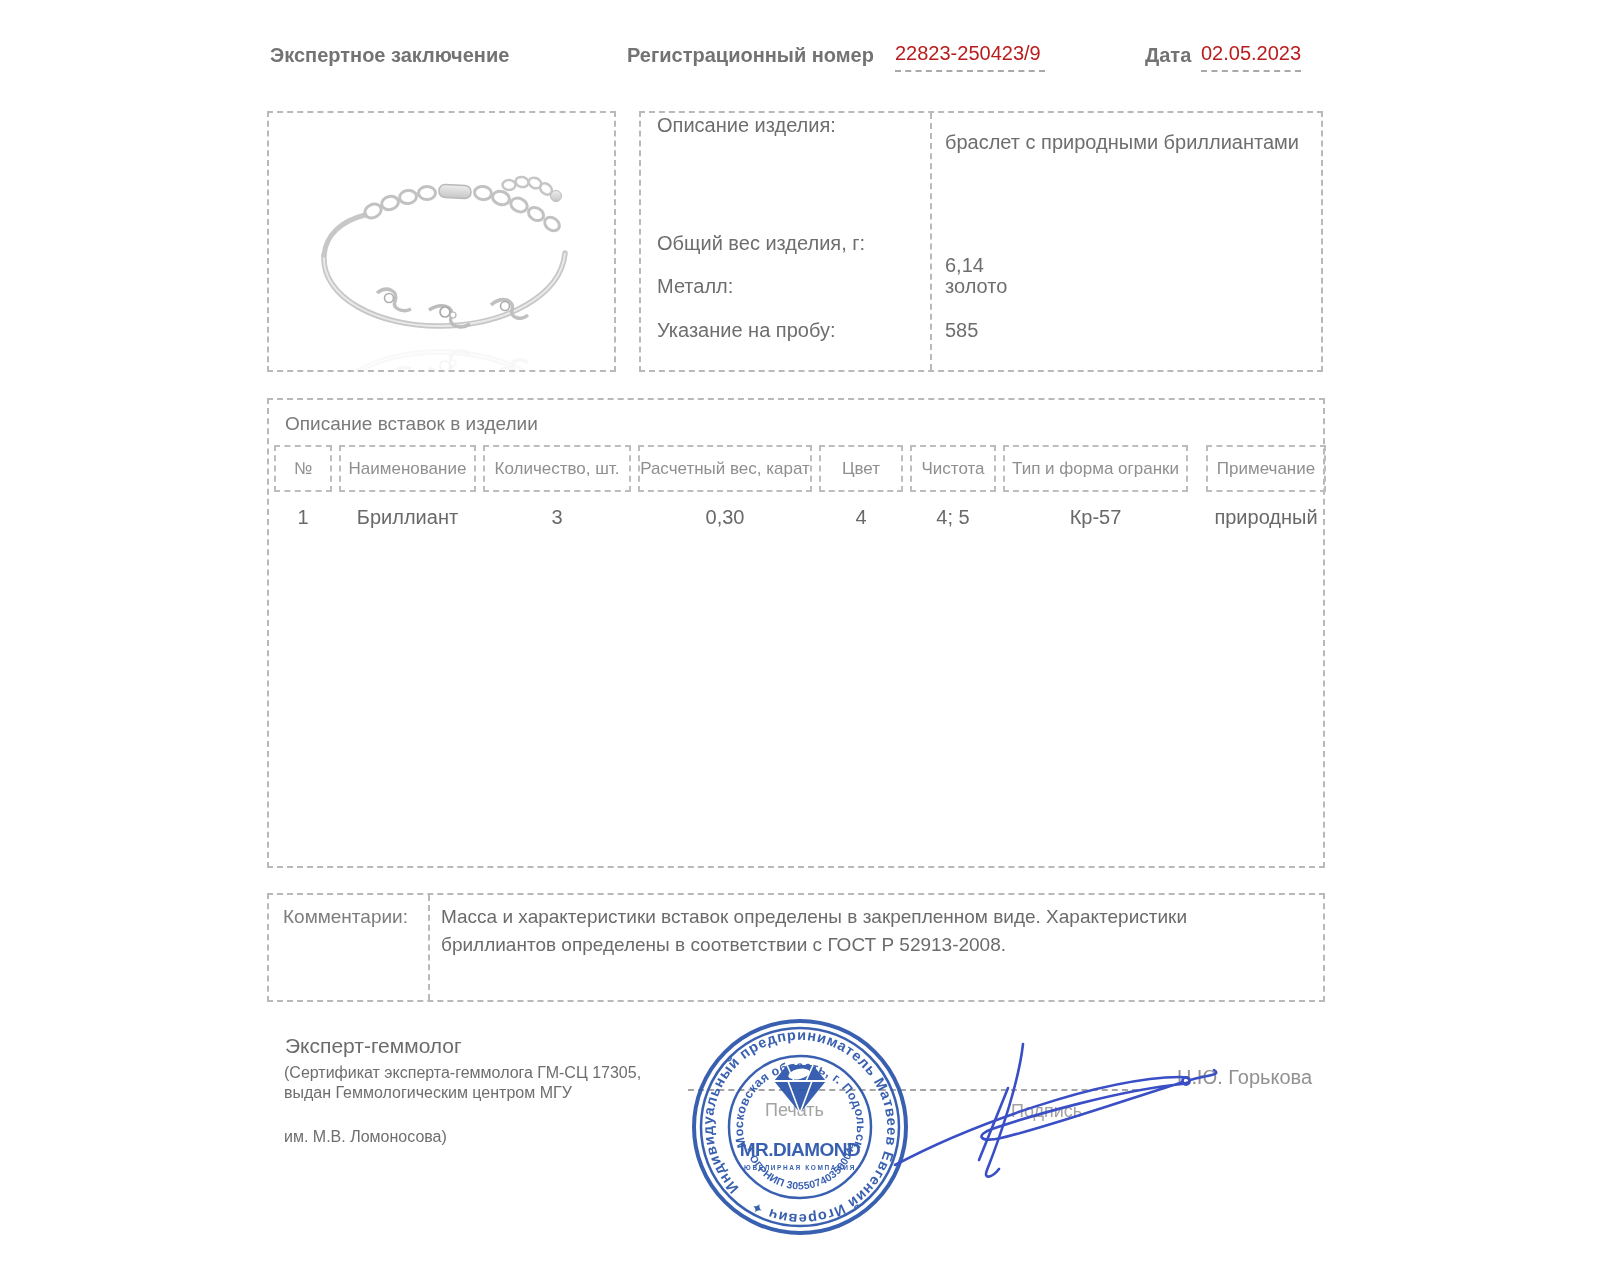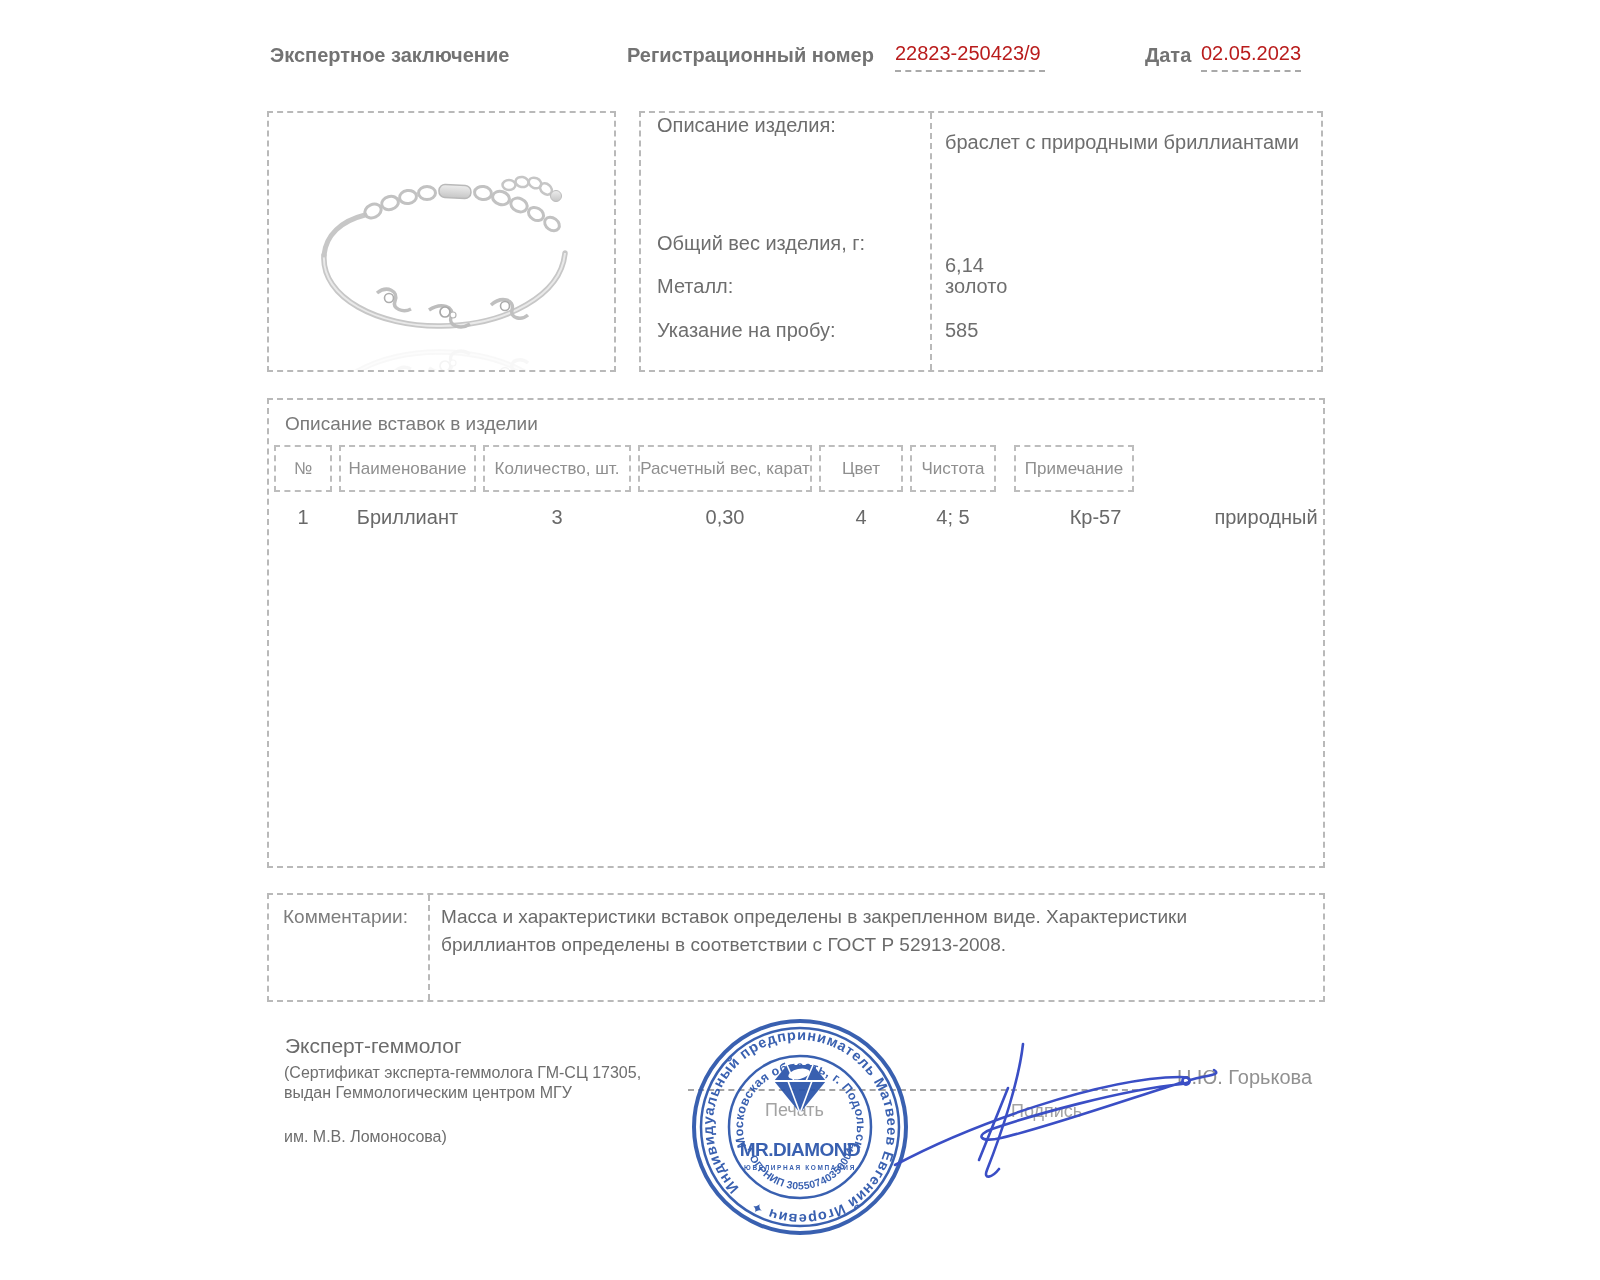--- a/index.html
+++ b/index.html
@@ -101,20 +101,21 @@
   <div class="dashed-box" style="left:267px;top:398px;width:1058px;height:470px;">
     <div class="abs fs19" style="left:16px;top:12px;color:#7a7a7a;">Описание вставок в изделии</div>
 
     <div class="abs" style="left:5px;top:45px;display:flex;gap:7px;">
       <div class="cell" style="width:58px;">№</div>
       <div class="cell" style="width:137px;">Наименование</div>
       <div class="cell" style="width:148px;">Количество, шт.</div>
       <div class="cell" style="width:174px;">Расчетный вес, карат</div>
       <div class="cell" style="width:84px;">Цвет</div>
       <div class="cell" style="width:86px;">Чистота</div>
+      <div class="cell" style="width:185px;">Тип и форма огранки</div>
       <div class="cell" style="width:120px;margin-left:11px;">Примечание</div>
     </div>
 
     <div class="abs" style="left:5px;top:102px;display:flex;gap:7px;">
       <div class="dcell" style="width:58px;">1</div>
       <div class="dcell" style="width:137px;">Бриллиант</div>
       <div class="dcell" style="width:148px;">3</div>
       <div class="dcell" style="width:174px;">0,30</div>
       <div class="dcell" style="width:84px;">4</div>
       <div class="dcell" style="width:86px;">4; 5</div>

